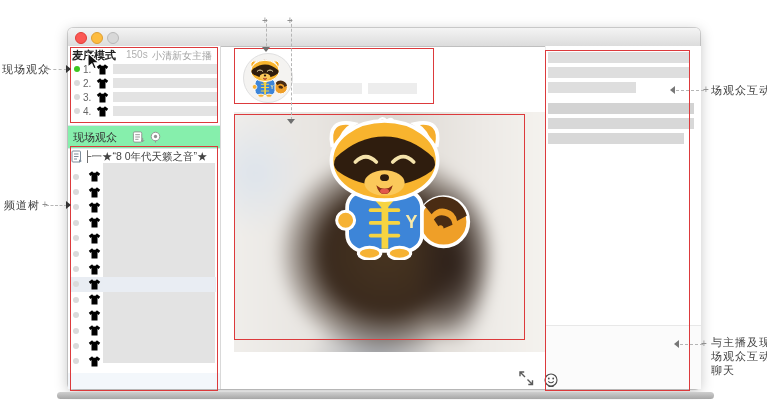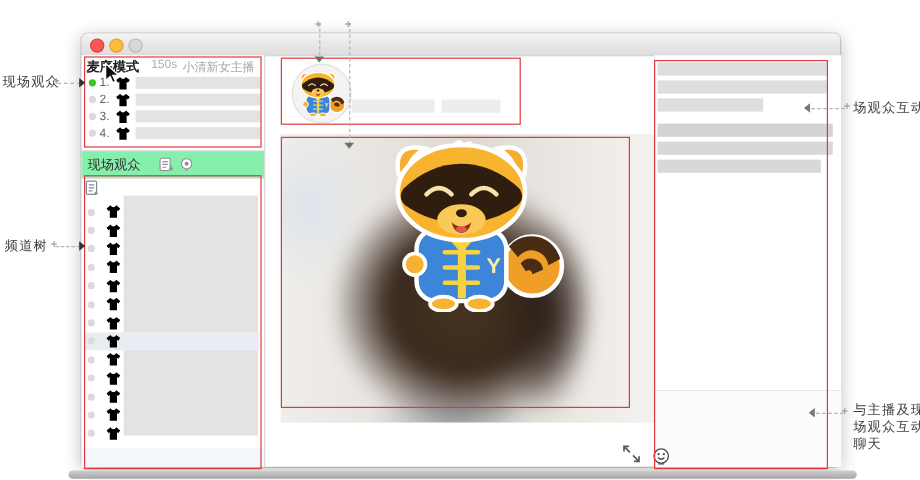--- a/index.html
+++ b/index.html
@@ -203,20 +203,21 @@
       </div>
 
       <div class="root-row">
         <svg style="position:absolute;left:3px;top:2px" width="12" height="13" viewBox="0 0 12 13">
           <rect x="1" y="1" width="8.5" height="11" rx="1" fill="#fff" stroke="#7d8b9a"></rect>
           <line x1="3" y1="4" x2="7.5" y2="4" stroke="#7d8b9a"></line>
           <line x1="3" y1="6.5" x2="7.5" y2="6.5" stroke="#7d8b9a"></line>
           <line x1="3" y1="9" x2="6" y2="9" stroke="#7d8b9a"></line>
           <path d="M8 9.5 l3 1.5 l-3 1.5 z" fill="#7d8b9a"></path>
         </svg>
+        <span class="root-text">├一★“8 0年代天籁之音”★</span>
       </div>
 
       <div class="tree-gray"></div>
       <div class="tree-list">
   <div class="tree-row b">
     <span class="dot"></span>
     <svg class="shirt" viewBox="0 0 16 16">
               <use href="#shirt-icon"></use>
             </svg>
   </div>

